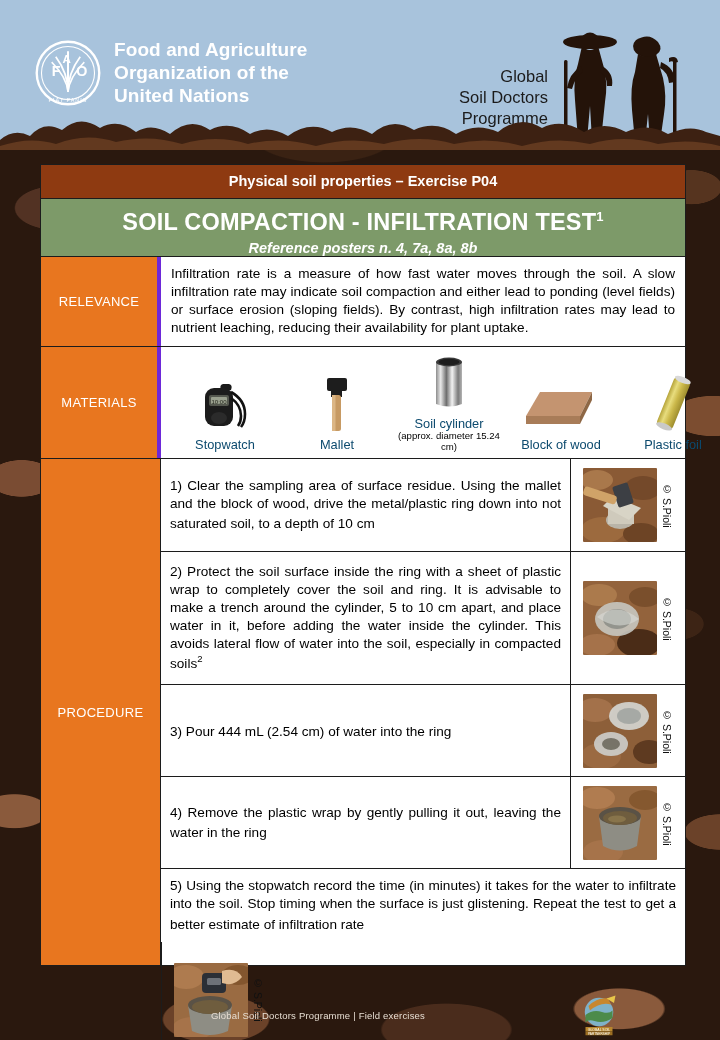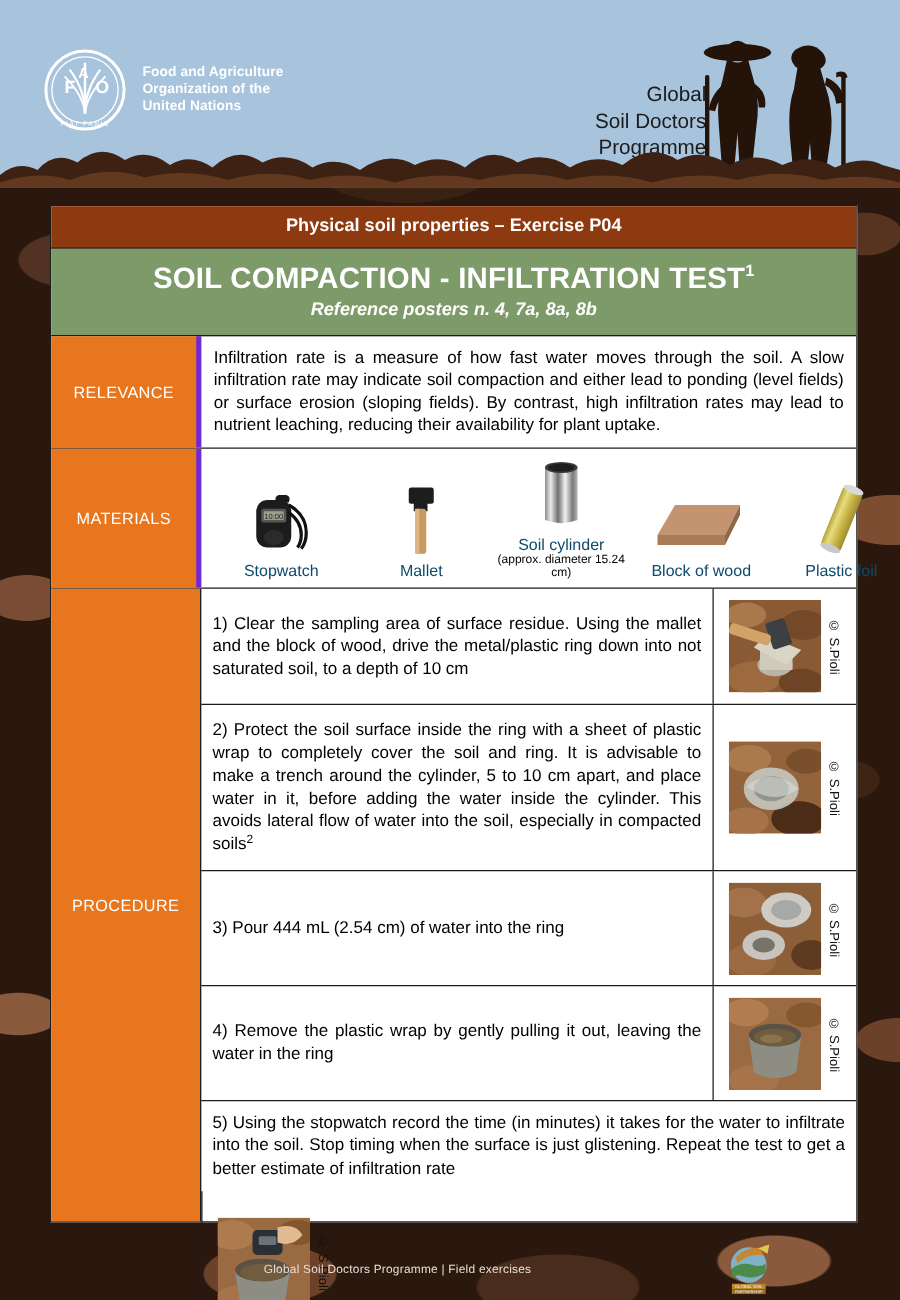--- a/index.html
+++ b/index.html
@@ -41,25 +41,25 @@
     background: #a8c3dc;
     overflow: hidden;
   }
   .fao-logo-wrap {
     position: absolute; left: 34px; top: 38px;
     display: flex; align-items: center; gap: 12px;
   }
   .fao-mark { width: 68px; height: 68px; }
   .fao-text {
     color: #ffffff; font-weight: bold;
-    font-size: 11px; line-height: 1.22;
+    font-size: 19px; line-height: 1.22;
     letter-spacing: .1px;
   }
   .gsd-text {
-    position: absolute; right: 155px; top: 66px;
+    position: absolute; right: 172px; top: 66px;
     text-align: right;
     color: #1b1b1b; font-size: 16.5px;
     line-height: 1.26;
   }
   .silhouettes { position: absolute; right: 18px; top: 22px; }
   .dirt-ridge { position: absolute; left: 0; bottom: -2px; width: 720px; height: 46px; }
 
   
   .sheet {
     position: absolute; left: 40px; top: 164px;
@@ -68,21 +68,21 @@
     background: #ffffff;
   }
   .band-brown {
     background: #8e3a11; color: #ffffff;
     text-align: center; font-weight: bold;
     font-size: 14.5px; padding: 8px 0 9px;
     border-bottom: 1px solid #1c1c1c;
   }
   .band-green {
     background: #7d9a69; color: #ffffff;
-    text-align: center; padding: 10px 0 12px;
+    text-align: center; padding: 10px 0 0;
     border-bottom: 1px solid #1c1c1c;
   }
   .band-green .title {
     font-size: 23.5px; font-weight: bold; letter-spacing: .2px;
   }
   .band-green .title sup { font-size: 13px; vertical-align: super; }
   .band-green .subtitle {
     font-size: 14.5px; font-style: italic; font-weight: bold;
     margin-top: 4px;
   }

